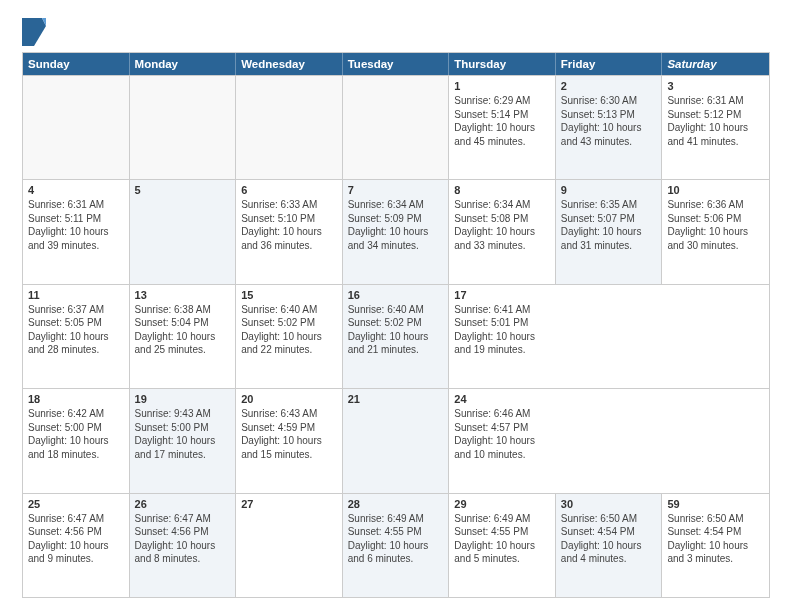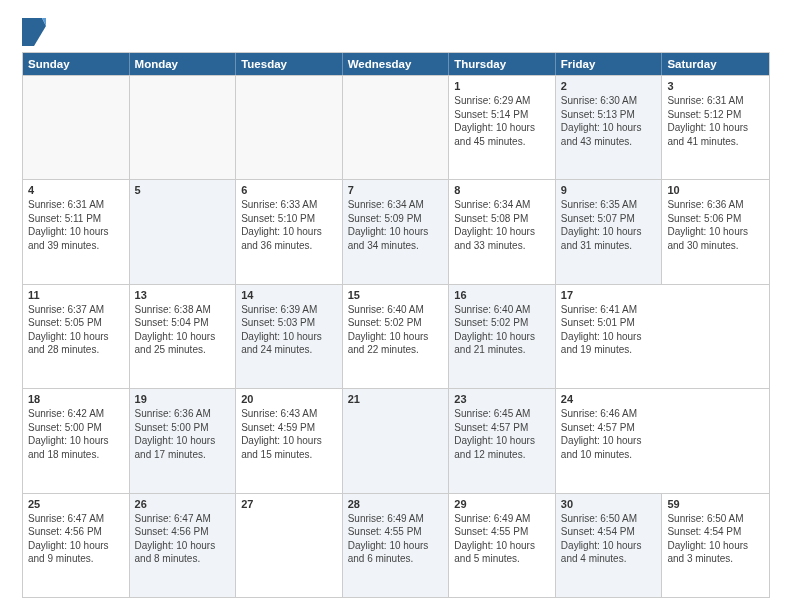--- a/index.html
+++ b/index.html
@@ -72,21 +72,21 @@
       background: #2a6496;
     }
     .cal-header-cell {
       color: #fff;
       font-size: 11.5px;
       font-weight: bold;
       padding: 5px 5px;
       text-align: left;
       border-right: 1px solid rgba(255,255,255,0.3);
     }
-    .cal-header-cell:last-child { border-right: none; }
+    .cal-header-cell:last-child { border-right: none; font-style: italic; }
     .cal-body {
       display: flex;
       flex-direction: column;
       flex: 1;
     }
     .cal-row {
       display: grid;
       grid-template-columns: repeat(7, 1fr);
       flex: 1;
       border-top: 1px solid #ccc;
@@ -133,22 +133,22 @@
     <div class="title-block">
       <div class="month-year"></div>
       <div class="location"></div>
     </div>
   </div>
 
   <div class="calendar">
     <div class="cal-header-row">
     <div class="cal-header-cell">Sunday</div>
         <div class="cal-header-cell">Monday</div>
+        <div class="cal-header-cell">Wednesday</div>
         <div class="cal-header-cell">Tuesday</div>
-        <div class="cal-header-cell">Wednesday</div>
         <div class="cal-header-cell">Thursday</div>
         <div class="cal-header-cell">Friday</div>
         <div class="cal-header-cell">Saturday</div>
       </div>
     <div class="cal-body">
     <div class="cal-row">
           <div class="cal-cell empty"></div>
           <div class="cal-cell empty"></div>
           <div class="cal-cell empty"></div>
           <div class="cal-cell empty"></div>
@@ -229,27 +229,20 @@
 Daylight: 10 hours
 and 28 minutes.</div>
           </div>
           <div class="cal-cell">
             <div class="day-num">13</div>
             <div class="cell-info">Sunrise: 6:38 AM
 Sunset: 5:04 PM
 Daylight: 10 hours
 and 25 minutes.</div>
           </div>
-          <div class="cal-cell shaded">
-            <div class="day-num">14</div>
-            <div class="cell-info">Sunrise: 6:39 AM
-Sunset: 5:03 PM
-Daylight: 10 hours
-and 24 minutes.</div>
-          </div>
           <div class="cal-cell">
             <div class="day-num">15</div>
             <div class="cell-info">Sunrise: 6:40 AM
 Sunset: 5:02 PM
 Daylight: 10 hours
 and 22 minutes.</div>
           </div>
           <div class="cal-cell shaded">
             <div class="day-num">16</div>
             <div class="cell-info">Sunrise: 6:40 AM
@@ -268,41 +261,34 @@
         <div class="cal-row">
           <div class="cal-cell">
             <div class="day-num">18</div>
             <div class="cell-info">Sunrise: 6:42 AM
 Sunset: 5:00 PM
 Daylight: 10 hours
 and 18 minutes.</div>
           </div>
           <div class="cal-cell shaded">
             <div class="day-num">19</div>
-            <div class="cell-info">Sunrise: 6:36 AM
+            <div class="cell-info">Sunrise: 9:43 AM
 Sunset: 5:00 PM
 Daylight: 10 hours
 and 17 minutes.</div>
           </div>
           <div class="cal-cell">
             <div class="day-num">20</div>
             <div class="cell-info">Sunrise: 6:43 AM
 Sunset: 4:59 PM
 Daylight: 10 hours
 and 15 minutes.</div>
           </div>
           <div class="cal-cell shaded">
             <div class="day-num">21</div>
-          </div>
-          <div class="cal-cell shaded">
-            <div class="day-num">23</div>
-            <div class="cell-info">Sunrise: 6:45 AM
-Sunset: 4:57 PM
-Daylight: 10 hours
-and 12 minutes.</div>
           </div>
           <div class="cal-cell">
             <div class="day-num">24</div>
             <div class="cell-info">Sunrise: 6:46 AM
 Sunset: 4:57 PM
 Daylight: 10 hours
 and 10 minutes.</div>
           </div>
         </div>
         <div class="cal-row">

